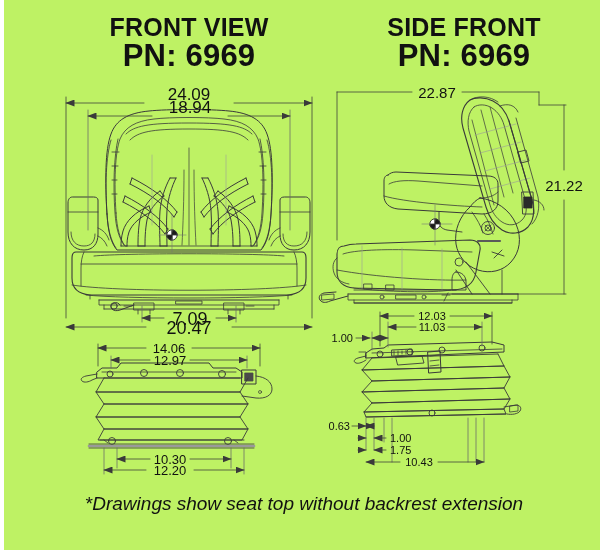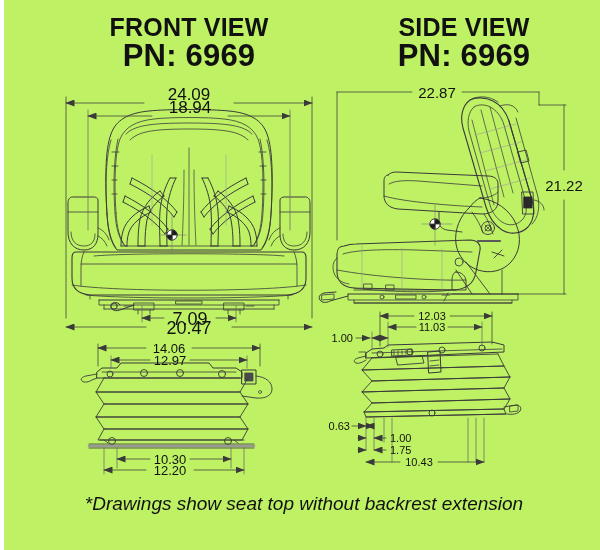--- a/index.html
+++ b/index.html
@@ -62,21 +62,21 @@
   }
 </style>
 </head>
 <body>
 
 <div id="sheet">
 
   <div class="view-title title-main" style="left:60px; top:14px; width:250px;">FRONT VIEW</div>
   <div class="view-title title-pn" style="left:60px; top:44px; width:250px;">PN: 6969</div>
 
-  <div class="view-title title-main" style="left:340px; top:14px; width:240px;">SIDE VIEW</div>
+  <div class="view-title title-main" style="left:340px; top:14px; width:240px;">SIDE FRONT</div>
   <div class="view-title title-pn" style="left:340px; top:44px; width:240px;">PN: 6969</div>
 
   <svg class="drawing" viewBox="0 0 600 550">
     <defs>
       <marker id="ar-r" markerWidth="9" markerHeight="7" refX="8.5" refY="3.5" orient="auto" markerUnits="userSpaceOnUse">
         <path d="M0,0 L9,3.5 L0,7 z" fill="#3a3a3a"></path>
       </marker>
       <marker id="ar-l" markerWidth="9" markerHeight="7" refX="0.5" refY="3.5" orient="auto" markerUnits="userSpaceOnUse">
         <path d="M9,0 L0,3.5 L9,7 z" fill="#3a3a3a"></path>
       </marker>

